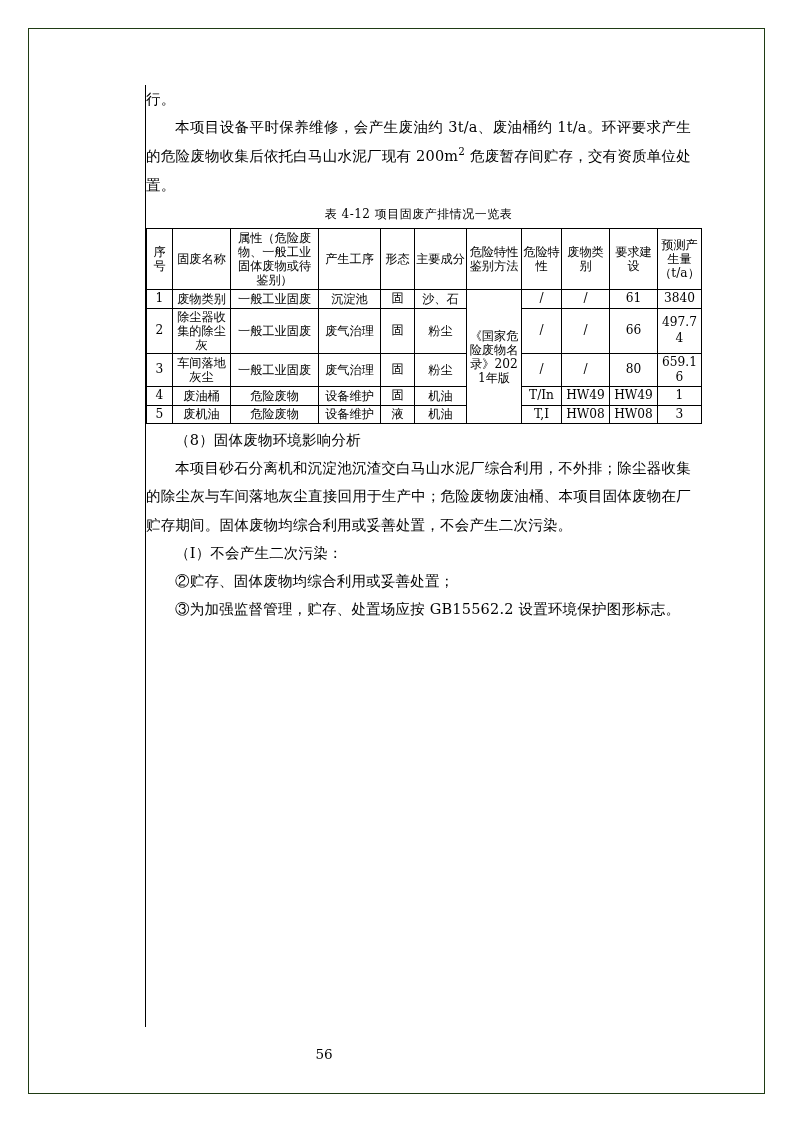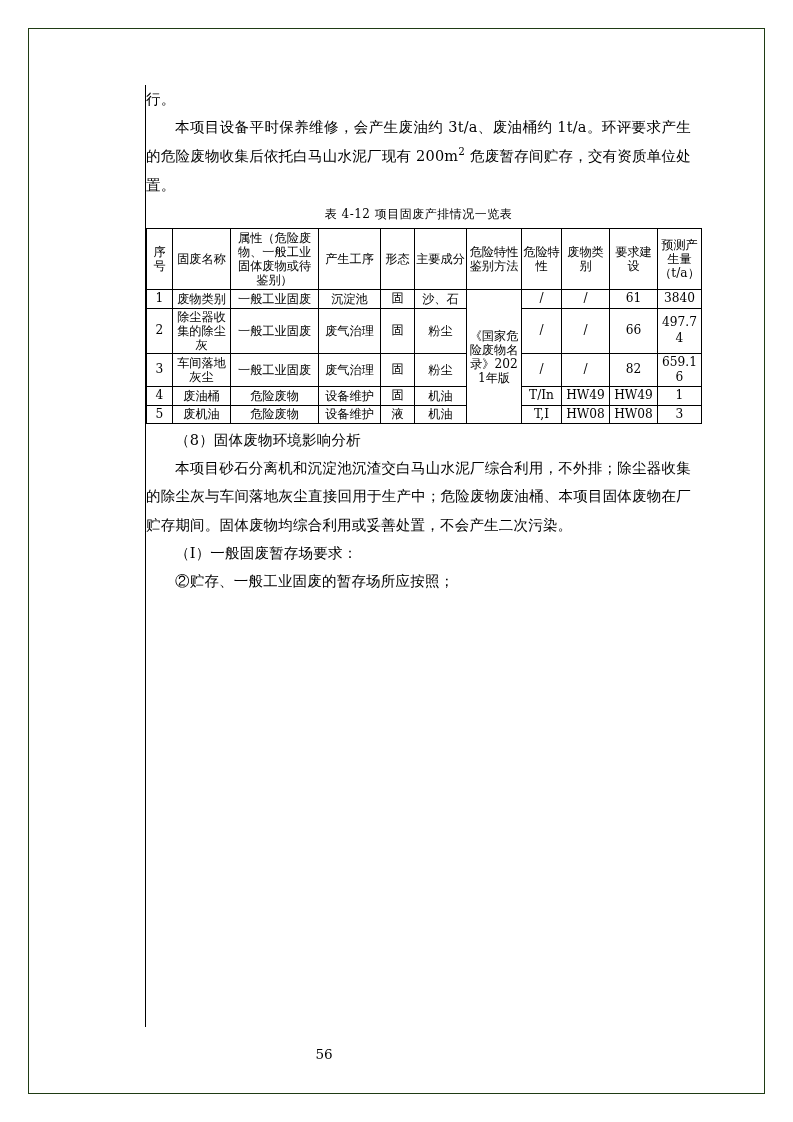--- a/index.html
+++ b/index.html
@@ -181,21 +181,21 @@
         </tr>
         <tr>
           <td>3</td>
           <td class="cellwrap">车间落地灰尘</td>
           <td class="cellwrap">一般工业固废</td>
           <td class="cellwrap">废气治理</td>
           <td>固</td>
           <td class="cellwrap">粉尘</td>
           <td>/</td>
           <td>/</td>
-          <td>82</td>
+          <td>80</td>
           <td>659.16</td>
         </tr>
         <tr>
           <td>4</td>
           <td class="cellwrap">废油桶</td>
           <td class="cellwrap">危险废物</td>
           <td class="cellwrap">设备维护</td>
           <td>固</td>
           <td class="cellwrap">机油</td>
           <td>T/In</td>
@@ -213,19 +213,20 @@
           <td>T,I</td>
           <td>HW08</td>
           <td>HW08</td>
           <td>3</td>
         </tr>
       </tbody>
     </table>
 
     <p class="para indent">（8）固体废物环境影响分析</p>
     <p class="para indent">本项目砂石分离机和沉淀池沉渣交白马山水泥厂综合利用，不外排；除尘器收集的除尘灰与车间落地灰尘直接回用于生产中；危险废物废油桶、本项目固体废物在厂贮存期间。固体废物均综合利用或妥善处置，不会产生二次污染。</p>
-    <p class="para indent">（I）一般固废暂存场要求：</p>
-    <p class="para indent">②贮存、一般工业固废的暂存场所应按照；</p>
+    <p class="para indent">（I）不会产生二次污染：</p>
+    <p class="para indent">②贮存、固体废物均综合利用或妥善处置；</p>
+    <p class="para indent">③为加强监督管理，贮存、处置场应按 GB15562.2 设置环境保护图形标志。</p>
 
   </div>
 
   <div class="pagenum">56</div>
 </div>
 
 </body></html>

